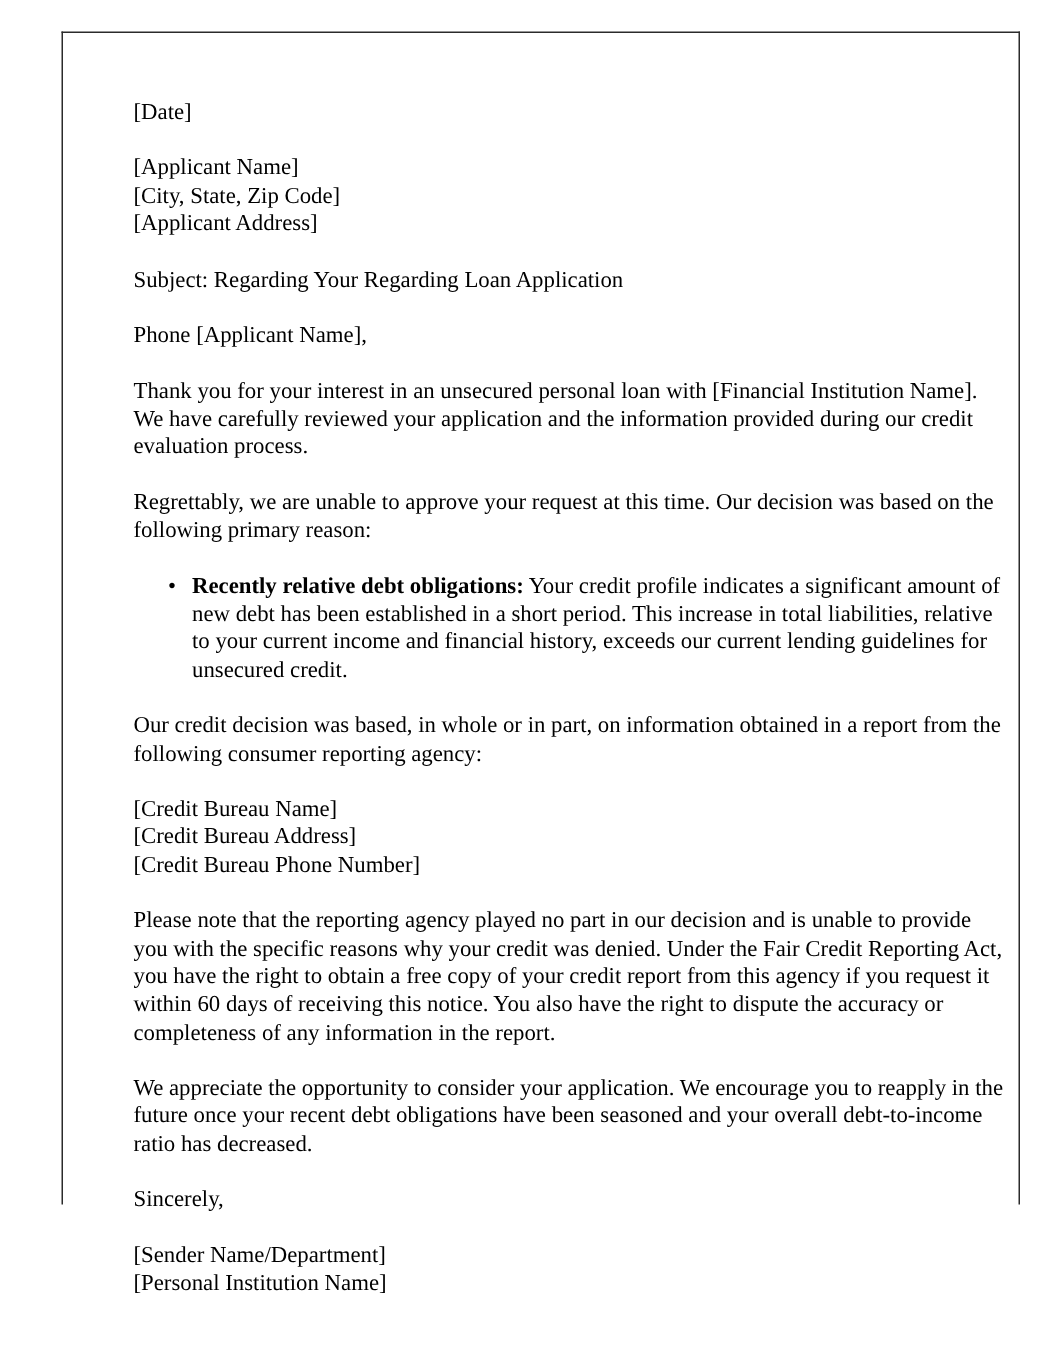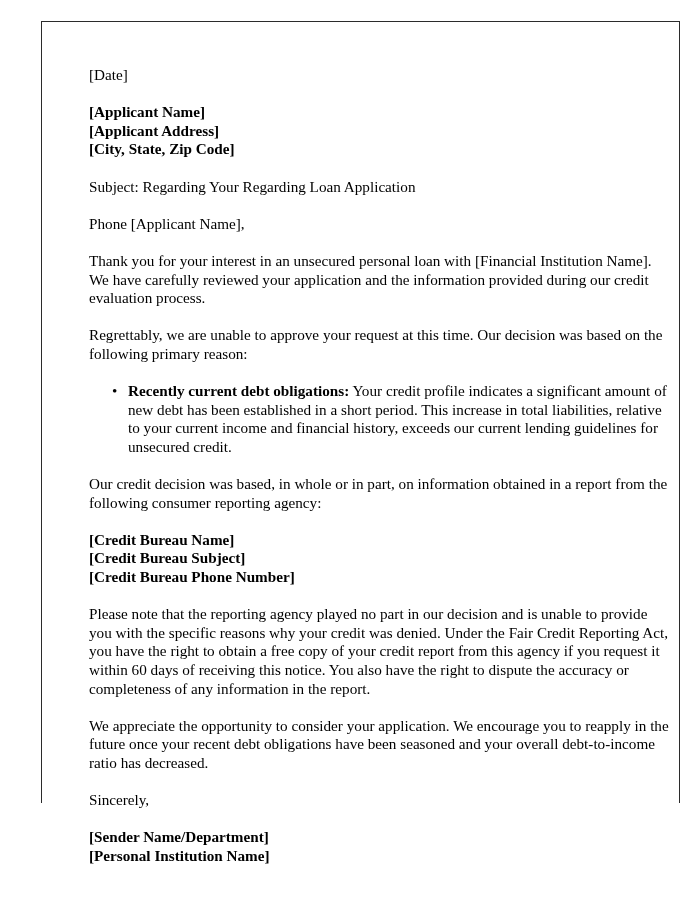--- a/index.html
+++ b/index.html
@@ -41,21 +41,21 @@
 
   .blk {
     font-size: 15.2px;
     line-height: 18.6px;
     text-align: left;
   }
 
   
   .gap-line { height: 18.6px; }
 
-  .addr-line { display: block; font-weight: bold; }
+  .addr-line { display: block; }
 
   p.para {
     margin: 0;
     font-size: 15.2px;
     line-height: 18.6px;
   }
 
   ul.reason-list {
     margin: 0;
     padding: 0 0 0 39px;
@@ -81,22 +81,22 @@
 
 <div id="page-frame">
   <div id="letter-body">
 
     <div class="blk">[Date]</div>
 
     <div class="gap-line"></div>
 
     <div class="blk">
       <span class="addr-line">[Applicant Name]</span>
+      <span class="addr-line">[City, State, Zip Code]</span>
       <span class="addr-line">[Applicant Address]</span>
-      <span class="addr-line">[City, State, Zip Code]</span>
     </div>
 
     <div class="gap-line"></div>
 
     <div class="blk">Subject: Regarding Your Regarding Loan Application</div>
 
     <div class="gap-line"></div>
 
     <div class="blk">Phone [Applicant Name],</div>
 
@@ -105,33 +105,33 @@
     <p class="para">Thank you for your interest in an unsecured personal loan with [Financial Institution Name]. We have carefully reviewed your application and the information provided during our credit evaluation process.</p>
 
     <div class="gap-line"></div>
 
     <p class="para">Regrettably, we are unable to approve your request at this time. Our decision was based on the following primary reason:</p>
 
     <div class="gap-line"></div>
 
     <ul class="reason-list">
       <li>
-        <span class="bullet-mark">•</span><span class="reason-label">Recently current debt obligations:</span><span> Your credit profile indicates a significant amount of new debt has been established in a short period. This increase in total liabilities, relative to your current income and financial history, exceeds our current lending guidelines for unsecured credit.</span>
+        <span class="bullet-mark">•</span><span class="reason-label">Recently relative debt obligations:</span><span> Your credit profile indicates a significant amount of new debt has been established in a short period. This increase in total liabilities, relative to your current income and financial history, exceeds our current lending guidelines for unsecured credit.</span>
       </li>
     </ul>
 
     <div class="gap-line"></div>
 
     <p class="para">Our credit decision was based, in whole or in part, on information obtained in a report from the following consumer reporting agency:</p>
 
     <div class="gap-line"></div>
 
     <div class="blk">
       <span class="addr-line">[Credit Bureau Name]</span>
-      <span class="addr-line">[Credit Bureau Subject]</span>
+      <span class="addr-line">[Credit Bureau Address]</span>
       <span class="addr-line">[Credit Bureau Phone Number]</span>
     </div>
 
     <div class="gap-line"></div>
 
     <p class="para">Please note that the reporting agency played no part in our decision and is unable to provide you with the specific reasons why your credit was denied. Under the Fair Credit Reporting Act, you have the right to obtain a free copy of your credit report from this agency if you request it within 60 days of receiving this notice. You also have the right to dispute the accuracy or completeness of any information in the report.</p>
 
     <div class="gap-line"></div>
 
     <p class="para">We appreciate the opportunity to consider your application. We encourage you to reapply in the future once your recent debt obligations have been seasoned and your overall debt-to-income ratio has decreased.</p>

